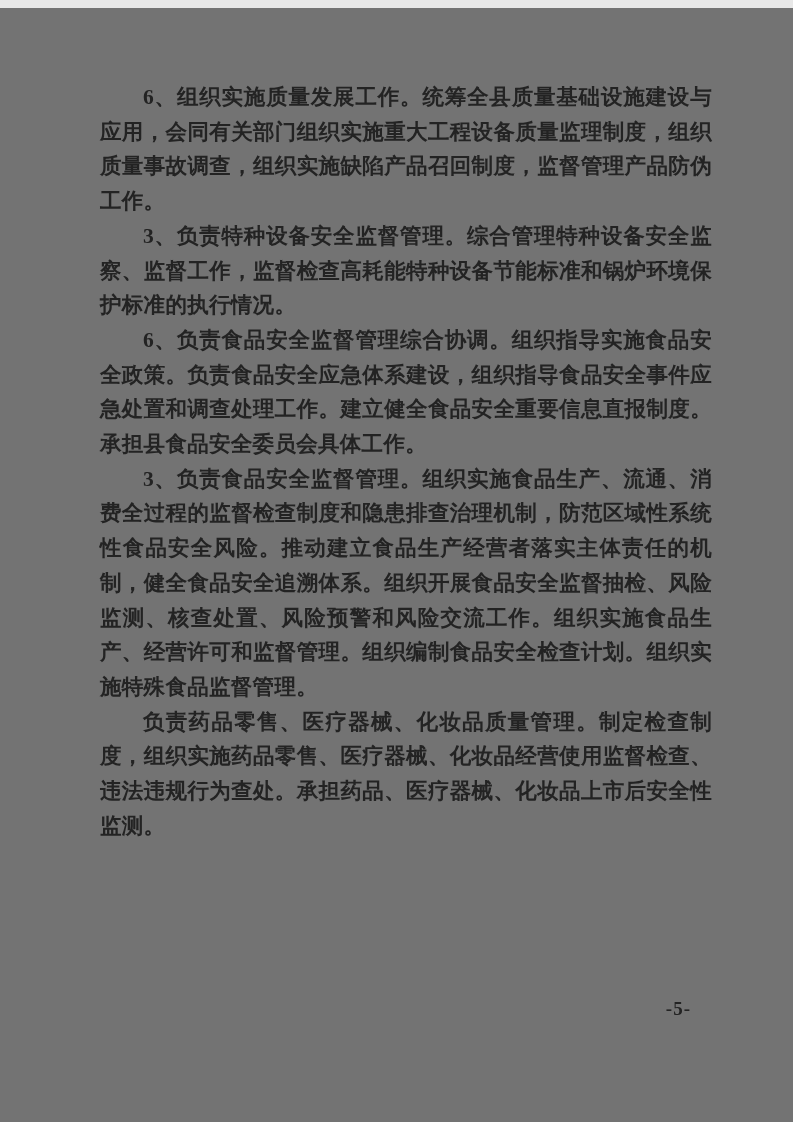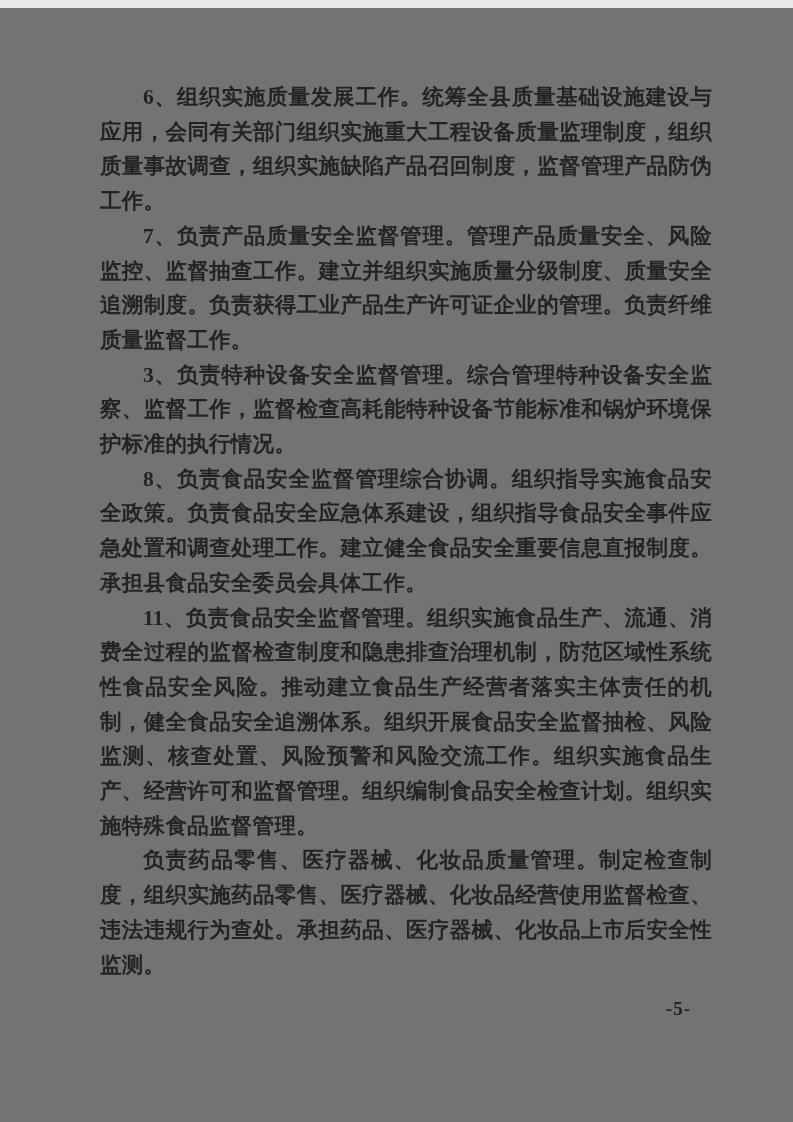--- a/index.html
+++ b/index.html
@@ -43,20 +43,19 @@
     letter-spacing: 1px;
     font-family: "Liberation Serif", "DejaVu Serif", serif;
   }
 </style>
 </head>
 <body>
 
 <div class="page">
   <div class="text-body">
     <p>6、组织实施质量发展工作。统筹全县质量基础设施建设与应用，会同有关部门组织实施重大工程设备质量监理制度，组织质量事故调查，组织实施缺陷产品召回制度，监督管理产品防伪工作。</p>
-    <p>7、负责产品质量安全监督管理。管理产品质量安全、风险监控、监督抽查工作。建立并组织实施质量分级制度、质量安全追溯制度。负责获得工业产品生产许可证企业的管理。负责纤维质量监督工作。</p>
     <p>3、负责特种设备安全监督管理。综合管理特种设备安全监察、监督工作，监督检查高耗能特种设备节能标准和锅炉环境保护标准的执行情况。</p>
-    <p>8、负责食品安全监督管理综合协调。组织指导实施食品安全政策。负责食品安全应急体系建设，组织指导食品安全事件应急处置和调查处理工作。建立健全食品安全重要信息直报制度。承担县食品安全委员会具体工作。</p>
-    <p>11、负责食品安全监督管理。组织实施食品生产、流通、消费全过程的监督检查制度和隐患排查治理机制，防范区域性系统性食品安全风险。推动建立食品生产经营者落实主体责任的机制，健全食品安全追溯体系。组织开展食品安全监督抽检、风险监测、核查处置、风险预警和风险交流工作。组织实施食品生产、经营许可和监督管理。组织编制食品安全检查计划。组织实施特殊食品监督管理。</p>
+    <p>6、负责食品安全监督管理综合协调。组织指导实施食品安全政策。负责食品安全应急体系建设，组织指导食品安全事件应急处置和调查处理工作。建立健全食品安全重要信息直报制度。承担县食品安全委员会具体工作。</p>
+    <p>3、负责食品安全监督管理。组织实施食品生产、流通、消费全过程的监督检查制度和隐患排查治理机制，防范区域性系统性食品安全风险。推动建立食品生产经营者落实主体责任的机制，健全食品安全追溯体系。组织开展食品安全监督抽检、风险监测、核查处置、风险预警和风险交流工作。组织实施食品生产、经营许可和监督管理。组织编制食品安全检查计划。组织实施特殊食品监督管理。</p>
     <p>负责药品零售、医疗器械、化妆品质量管理。制定检查制度，组织实施药品零售、医疗器械、化妆品经营使用监督检查、违法违规行为查处。承担药品、医疗器械、化妆品上市后安全性监测。</p>
   </div>
   <div class="page-number">-5-</div>
 </div>
 
 </body></html>

